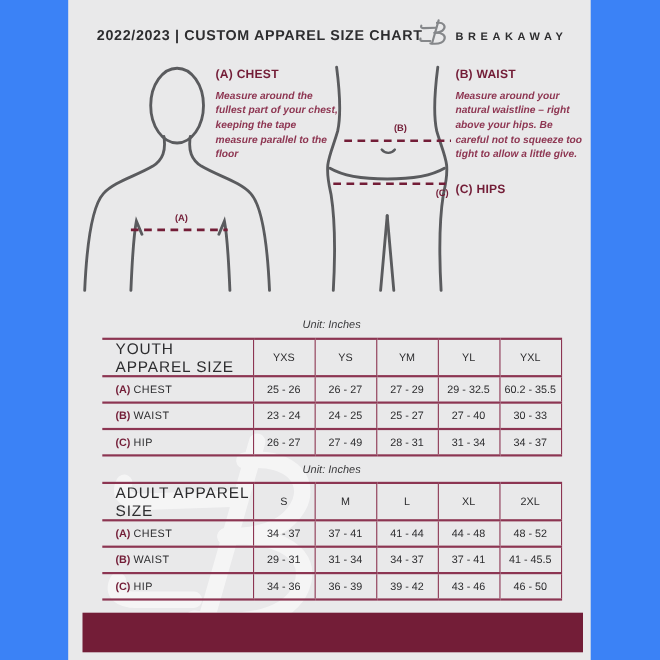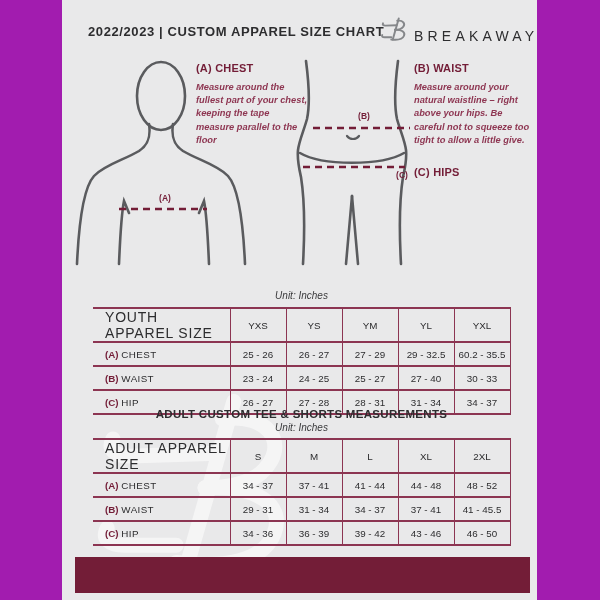--- a/index.html
+++ b/index.html
@@ -1,24 +1,24 @@
 <!DOCTYPE html>
 <html><head>
 <meta charset="utf-8">
 <style>
   html,body{margin:0;padding:0;background:#ffffff;}
-  #canvas{position:relative;width:600px;height:600px;background:#a21caf;overflow:hidden;
+  #canvas{position:relative;width:600px;height:600px;background:#3b82f6;overflow:hidden;
           font-family:"Liberation Sans",sans-serif;}
   .page{position:absolute;left:62px;top:0;width:475px;height:600px;background:#e9e9ea;}
 
   
   .hdr-title{position:absolute;left:26px;top:24px;font-size:13px;font-weight:bold;
              color:#2d2d2f;letter-spacing:0.6px;white-space:nowrap;}
   .hdr-logo{position:absolute;left:318px;top:15px;}
-  .hdr-brand{position:absolute;left:352px;top:28px;font-size:14px;font-weight:normal;
+  .hdr-brand{position:absolute;left:352px;top:28px;font-size:10px;font-weight:bold;
              color:#2d2d2f;letter-spacing:4.2px;white-space:nowrap;}
 
   
   .fig-svg{position:absolute;left:0;top:55px;}
   .diag-label{position:absolute;font-size:8.5px;font-weight:bold;color:#731d37;
               width:24px;text-align:center;}
   .instr{position:absolute;}
   .instr h3{margin:0;font-size:11px;font-weight:800;color:#731d37;letter-spacing:0.2px;}
   .instr p{margin:7px 0 0 0;font-size:9.3px;font-style:italic;color:#8e3652;
            line-height:1.42;font-weight:600;}
@@ -148,29 +148,28 @@
         <td><span class="row-prefix">(B)</span> <span class="row-label">WAIST</span></td>
         <td>23 - 24</td>
         <td>24 - 25</td>
         <td>25 - 27</td>
         <td>27 - 40</td>
         <td>30 - 33</td>
       </tr>
       <tr>
         <td><span class="row-prefix">(C)</span> <span class="row-label">HIP</span></td>
         <td>26 - 27</td>
-        <td>27 - 28</td>
+        <td>27 - 49</td>
         <td>28 - 31</td>
         <td>31 - 34</td>
         <td>34 - 37</td>
       </tr>
     </tbody>
       </table>
 
-    <div class="tbl-title" style="top:408px;">ADULT CUSTOM TEE &amp; SHORTS MEASUREMENTS</div>
     <div class="tbl-unit" style="top:422px;">Unit: Inches</div>
     <table class="size" style="top:438px;">
       <colgroup>
           <col style="width:137px;">
           <col style="width:56px;">
           <col style="width:56px;">
           <col style="width:56px;">
           <col style="width:56px;">
           <col style="width:56px;">
         </colgroup>

